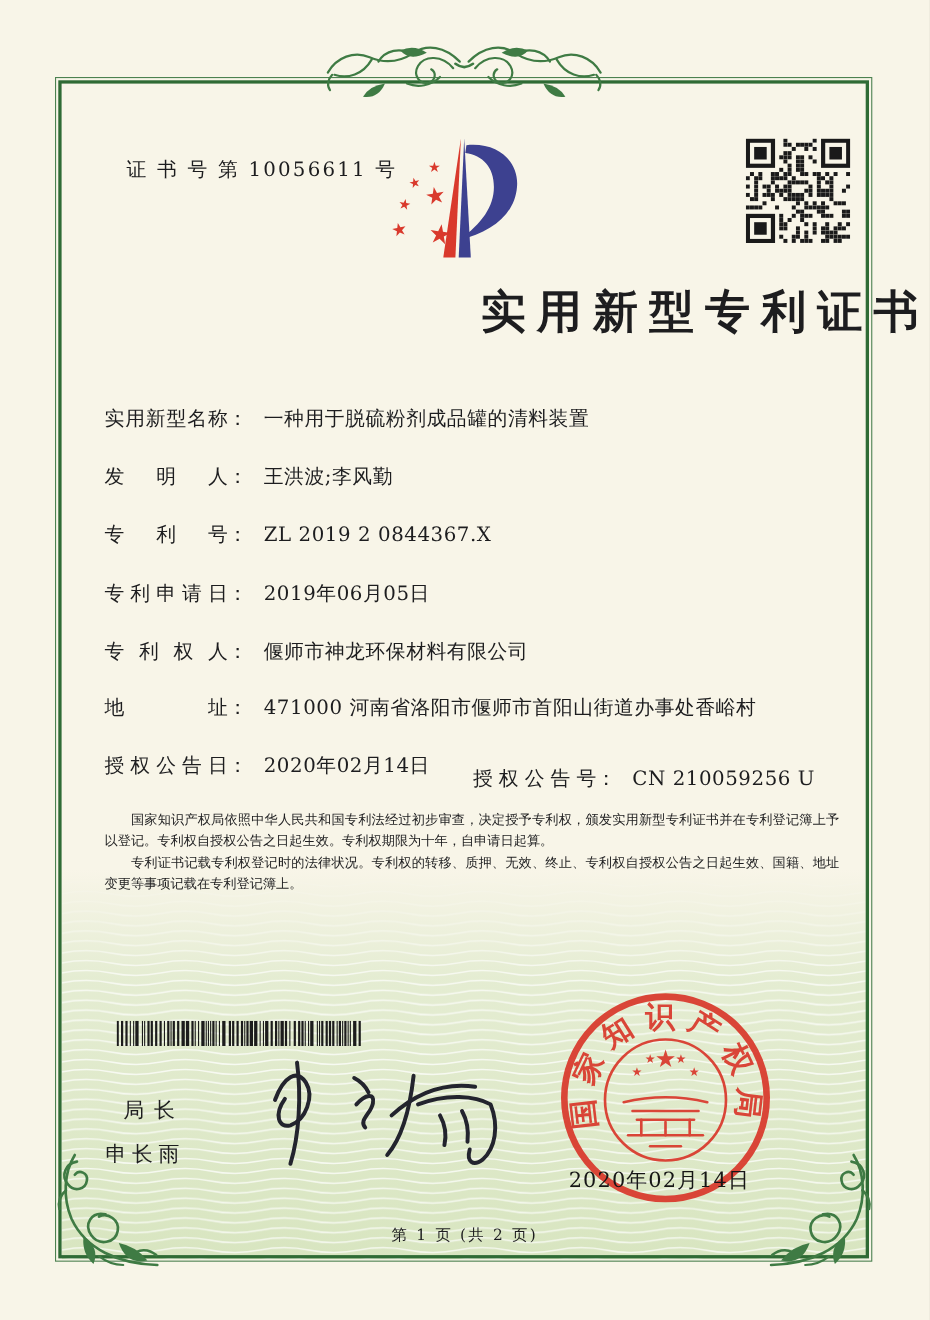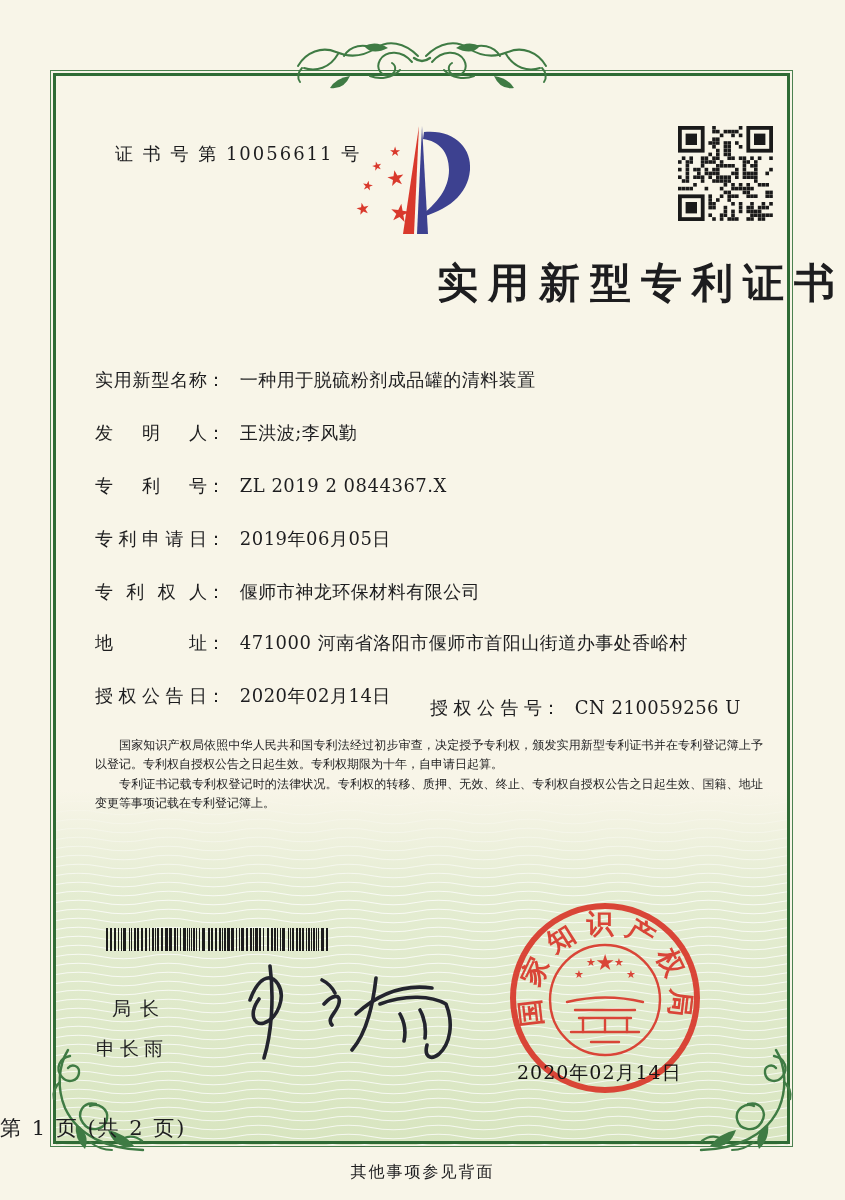--- a/index.html
+++ b/index.html
@@ -29,21 +29,21 @@
   .colon{display:inline-block;}
   .val{display:inline-block;margin-left:9px;letter-spacing:0.5px;}
   .pair2{position:absolute;left:335px;top:0;white-space:nowrap;margin-top:12px;}
   .r0{top:368px}.r1{top:421px}.r2{top:474px}.r3{top:527px}.r4{top:580px}.r5{top:631px}.r6{top:684px}
   .paras{left:95px;top:736px;width:668px;font-size:12px;line-height:1.62;
          text-align:justify;z-index:3;}
   .paras p{margin:0;text-indent:2em;}
   .officer-title{left:112px;top:996px;font-size:19px;letter-spacing:9px;z-index:5;}
   .officer-name{left:96px;top:1036px;font-size:19px;letter-spacing:5px;z-index:5;}
   .seal-date{left:517px;top:1060px;font-size:19px;letter-spacing:1px;z-index:6;color:#161616;}
-  .page-indicator{left:0;right:0;top:1114px;font-size:21px;z-index:5;letter-spacing:2px;}
+  .page-indicator{left:0;right:0;top:1114px;text-align:center;font-size:14px;z-index:5;letter-spacing:2px;}
   .back-note{left:0;right:0;top:1162px;text-align:center;font-size:16px;z-index:3;letter-spacing:2px;}
   .qr{left:678px;top:126px;z-index:3;}
   .logo{left:348px;top:122px;z-index:3;}
   .barcode{left:106px;top:928px;z-index:4;}
   .signature{left:228px;top:952px;z-index:5;}
   .seal{left:503px;top:896px;z-index:5;opacity:0.93;}
   .ornament-top{left:292px;top:36px;z-index:3;}
   .flourish-left{left:46px;top:1046px;z-index:3;}
   .flourish-right{left:698px;top:1046px;z-index:3;}
 </style>
@@ -491,15 +491,14 @@
       <text x="128" y="82" font-size="11">★</text>
     </g>
     <text font-size="27" font-weight="bold" fill="#d9392c" letter-spacing="10" font-family="'DejaVu Sans',sans-serif">
       <textPath href="#sealarc" startOffset="50%" text-anchor="middle">国家知识产权局</textPath>
     </text>
   </svg>
 
   <div class="abs seal-date">2020年02月14日</div>
 
   <div class="abs page-indicator">第 1 页 (共 2 页)</div>
-  <div class="abs back-note">其他事项参见背面</div>
 
 </div>
 
 </body></html>

